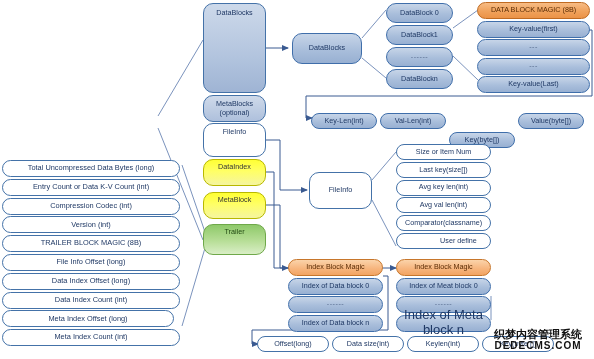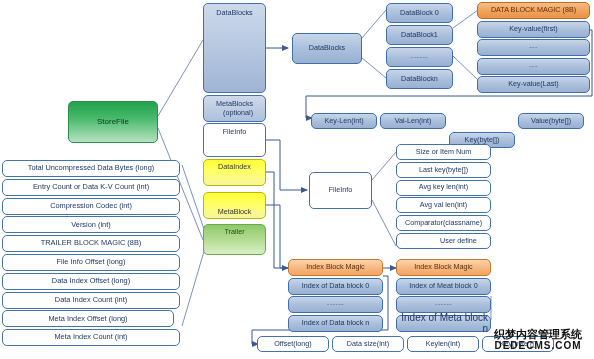--- a/index.html
+++ b/index.html
@@ -5,23 +5,23 @@
   html,body{margin:0;padding:0;background:#ffffff;}
   body{
     width:594px;height:359px;position:relative;overflow:hidden;
     font-family:"Liberation Sans","DejaVu Sans",sans-serif;
     color:#1f3864;
   }
   #stage{position:absolute;left:0;top:0;width:594px;height:359px;}
   svg#wires{position:absolute;left:0;top:0;width:594px;height:359px;pointer-events:none;}
   .box{
     position:absolute;box-sizing:border-box;
-    border:1px solid #4472a8;border-radius:5px;
+    border:1px solid #4472a8;border-radius:10px;
     display:flex;align-items:center;justify-content:center;
-    text-align:right;font-size:7.2px;line-height:1.15;
+    text-align:center;font-size:7.2px;line-height:1.15;
     color:#1f3864;padding:0 2px;white-space:pre-line;
     background:#ffffff;
   }
   
   .f-white{background:#ffffff;}
   .f-blue{background:linear-gradient(180deg,#c7d5e8 0%,#a9bedb 55%,#98b0d2 100%);border-color:#3f6eaa;}
   .f-blue-flat{background:linear-gradient(180deg,#cfdaea 0%,#aec0dc 100%);border-color:#4472a8;}
   .f-bigblue{background:linear-gradient(180deg,#cdd9ea 0%,#b2c4de 60%,#9fb4d4 100%);border-color:#4472a8;}
   .f-yellow{background:linear-gradient(180deg,#ffff33 0%,#ffff66 45%,#f5f5a0 100%);border-color:#b8b800;}
   .f-green{background:linear-gradient(180deg,#23a24d 0%,#46b96a 40%,#b7e2bf 100%);border-color:#2f8f4e;}
@@ -74,28 +74,27 @@
 
       <path d="M266,172 L274,172 L274,268 L288,268" marker-end="url(#ah)" stroke="#3a5a91"></path>
 
       <path d="M266,205 L280,205 L280,268 L396,268" marker-end="url(#ah)" stroke="#3a5a91"></path>
 
       <path d="M383,276 L388,276 L388,330 L252,330 L252,344 L258,344" marker-end="url(#ah)" stroke="#3a5a91"></path>
       <path d="M491,296 L491,320"></path>
     </g>
   </svg>
 
-  <div class="box f-green" style="left:68px;top:101px;width:90px;height:42px;font-size:8px;color:#10351d;">StoreFile</div>
 
   <div class="box f-bigblue" style="left:203px;top:3px;width:63px;height:90px;align-items:flex-start;padding-top:5px;">DataBlocks</div>
   <div class="box f-blue-flat" style="left:203px;top:95px;width:63px;height:27px;">MetaBlocks
 (optional)</div>
   <div class="box f-white" style="left:203px;top:123px;width:63px;height:34px;align-items:flex-start;padding-top:4px;">FileInfo</div>
   <div class="box f-yellow" style="left:203px;top:159px;width:63px;height:27px;align-items:flex-start;padding-top:3px;color:#333;">DataIndex</div>
-  <div class="box f-yellow" style="left:203px;top:192px;width:63px;height:27px;align-items:flex-start;padding-top:15px;color:#333;">MetaBlock</div>
+  <div class="box f-yellow" style="left:203px;top:192px;width:63px;height:27px;align-items:flex-start;padding-top:3px;color:#333;">MetaBlock</div>
   <div class="box f-greenlt" style="left:203px;top:224px;width:63px;height:31px;align-items:flex-start;padding-top:3px;color:#234a14;">Trailer</div>
 
   <div id="trailer-list">
       <div class="box f-white" style="left: 2px; top: 160px; width: 178px; height: 17px; font-size: 7.4px;">Total Uncompressed Data Bytes (long)</div>
       <div class="box f-white" style="left: 2px; top: 178.8px; width: 178px; height: 17px; font-size: 7.4px;">Entry Count or Data K-V Count (int)</div>
       <div class="box f-white" style="left: 2px; top: 197.6px; width: 178px; height: 17px; font-size: 7.4px;">Compression Codec (int)</div>
       <div class="box f-white" style="left: 2px; top: 216.4px; width: 178px; height: 17px; font-size: 7.4px;">Version (int)</div>
       <div class="box f-white" style="left: 2px; top: 235.2px; width: 178px; height: 17px; font-size: 7.4px;">TRAILER BLOCK MAGIC (8B)</div>
       <div class="box f-white" style="left: 2px; top: 254px; width: 178px; height: 17px; font-size: 7.4px;">File Info Offset (long)</div>
       <div class="box f-white" style="left: 2px; top: 272.8px; width: 178px; height: 17px; font-size: 7.4px;">Data Index Offset (long)</div>
@@ -125,39 +124,39 @@
       <div class="box f-blue" style="left: 311px; top: 113px; width: 66px; height: 16px; font-size: 7.2px;">Key-Len(int)</div>
       <div class="box f-blue" style="left: 380px; top: 113px; width: 66px; height: 16px; font-size: 7.2px;">Val-Len(int)</div>
       <div class="box f-blue" style="left: 449px; top: 113px; width: 66px; height: 16px; font-size: 7.2px; margin-top: 19px;">Key(byte[])</div>
       <div class="box f-blue" style="left: 518px; top: 113px; width: 66px; height: 16px; font-size: 7.2px;">Value(byte[])</div>
     </div>
 
   <div class="box f-white" style="left:309px;top:172px;width:63px;height:37px;">FileInfo</div>
 
   <div id="fileinfo-fields">
       <div class="box f-white" style="left: 396px; top: 144px; width: 95px; height: 16px; font-size: 7.2px;">Size or Item Num</div>
-      <div class="box f-white" style="left: 396px; top: 161.8px; width: 95px; height: 16px; font-size: 7.2px;">Last key(byte[])</div>
+      <div class="box f-white" style="left: 396px; top: 161.8px; width: 95px; height: 16px; font-size: 7.2px;">Last key(size[])</div>
       <div class="box f-white" style="left: 396px; top: 179.6px; width: 95px; height: 16px; font-size: 7.2px;">Avg key len(int)</div>
       <div class="box f-white" style="left: 396px; top: 197.4px; width: 95px; height: 16px; font-size: 7.2px;">Avg val len(int)</div>
       <div class="box f-white" style="left: 396px; top: 215.2px; width: 95px; height: 16px; font-size: 7.2px;">Comparator(classname)</div>
       <div class="box f-white" style="left: 396px; top: 233px; width: 95px; height: 16px; font-size: 7.2px; padding-left: 32px;">User define</div>
     </div>
 
   <div id="data-index-block">
       <div class="box f-orange2" style="left: 288px; top: 259px; width: 95px; height: 17px; font-size: 7.2px;">Index Block Magic</div>
       <div class="box f-blue" style="left: 288px; top: 277.5px; width: 95px; height: 17px; font-size: 7.2px;">Index of Data block 0</div>
       <div class="box f-blue dots" style="left: 288px; top: 296px; width: 95px; height: 17px; font-size: 7.2px;">------</div>
       <div class="box f-blue" style="left: 288px; top: 314.5px; width: 95px; height: 17px; font-size: 7.2px;">Index of Data block n</div>
     </div>
 
   <div id="meta-index-block">
       <div class="box f-orange2" style="left: 396px; top: 259px; width: 95px; height: 17px; font-size: 7.2px;">Index Block Magic</div>
       <div class="box f-blue" style="left: 396px; top: 277.5px; width: 95px; height: 17px; font-size: 7.2px;">Index of Meat block 0</div>
       <div class="box f-blue dots" style="left: 396px; top: 296px; width: 95px; height: 17px; font-size: 7.2px;">------</div>
-      <div class="box f-blue" style="left: 396px; top: 314.5px; width: 95px; height: 17px; font-size: 10px;">Index of Meta block n</div>
+      <div class="box f-blue" style="left: 396px; top: 314.5px; width: 95px; height: 17px; font-size: 13px;">Index of Meta block n</div>
     </div>
 
   <div id="index-entry-fields">
       <div class="box f-white" style="left: 257px; top: 336px; width: 72px; height: 16px; font-size: 7.2px;">Offset(long)</div>
       <div class="box f-white" style="left: 332px; top: 336px; width: 72px; height: 16px; font-size: 7.2px;">Data size(int)</div>
       <div class="box f-white" style="left: 407px; top: 336px; width: 72px; height: 16px; font-size: 7.2px;">Keylen(int)</div>
       <div class="box f-white" style="left: 482px; top: 336px; width: 72px; height: 16px; font-size: 7.2px;">Key(byte [])</div>
     </div>
 
   <div class="watermark">

